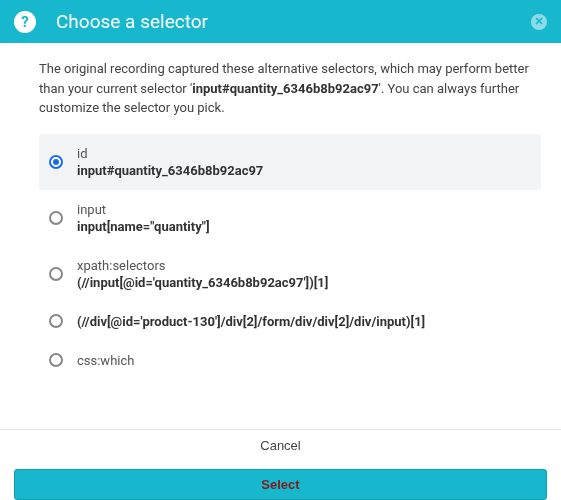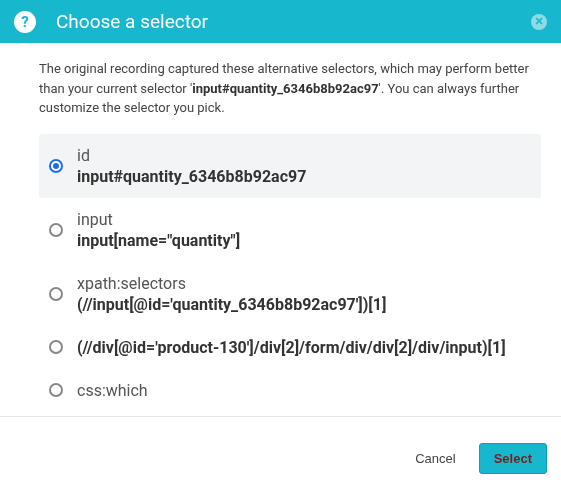--- a/index.html
+++ b/index.html
@@ -105,32 +105,33 @@
       position: absolute;
       top: 2px; left: 2px;
       width: 6px; height: 6px;
       border-radius: 50%;
       background: #1a6fe8;
     }
     .option-text {
       display: flex;
       flex-direction: column;
       gap: 2px;
-      font-size: 16px;
+      font-size: 13px;
       color: #333;
       min-width: 0;
     }
     .option-type { color: #555; }
     .option-value { font-weight: 700; word-break: break-all; }
     .footer {
       border-top: 1px solid #e6e6e6;
-      padding: 26px 14px;
+      padding: 0 14px;
       display: flex;
       justify-content: flex-end;
       gap: 8px;
+      flex-direction: column;
     }
     .btn {
       font-size: 13px;
       padding: 7px 14px;
       border-radius: 3px;
       cursor: pointer;
       border: 1px solid transparent;
     }
     .btn-cancel {
       background: #ffffff;

